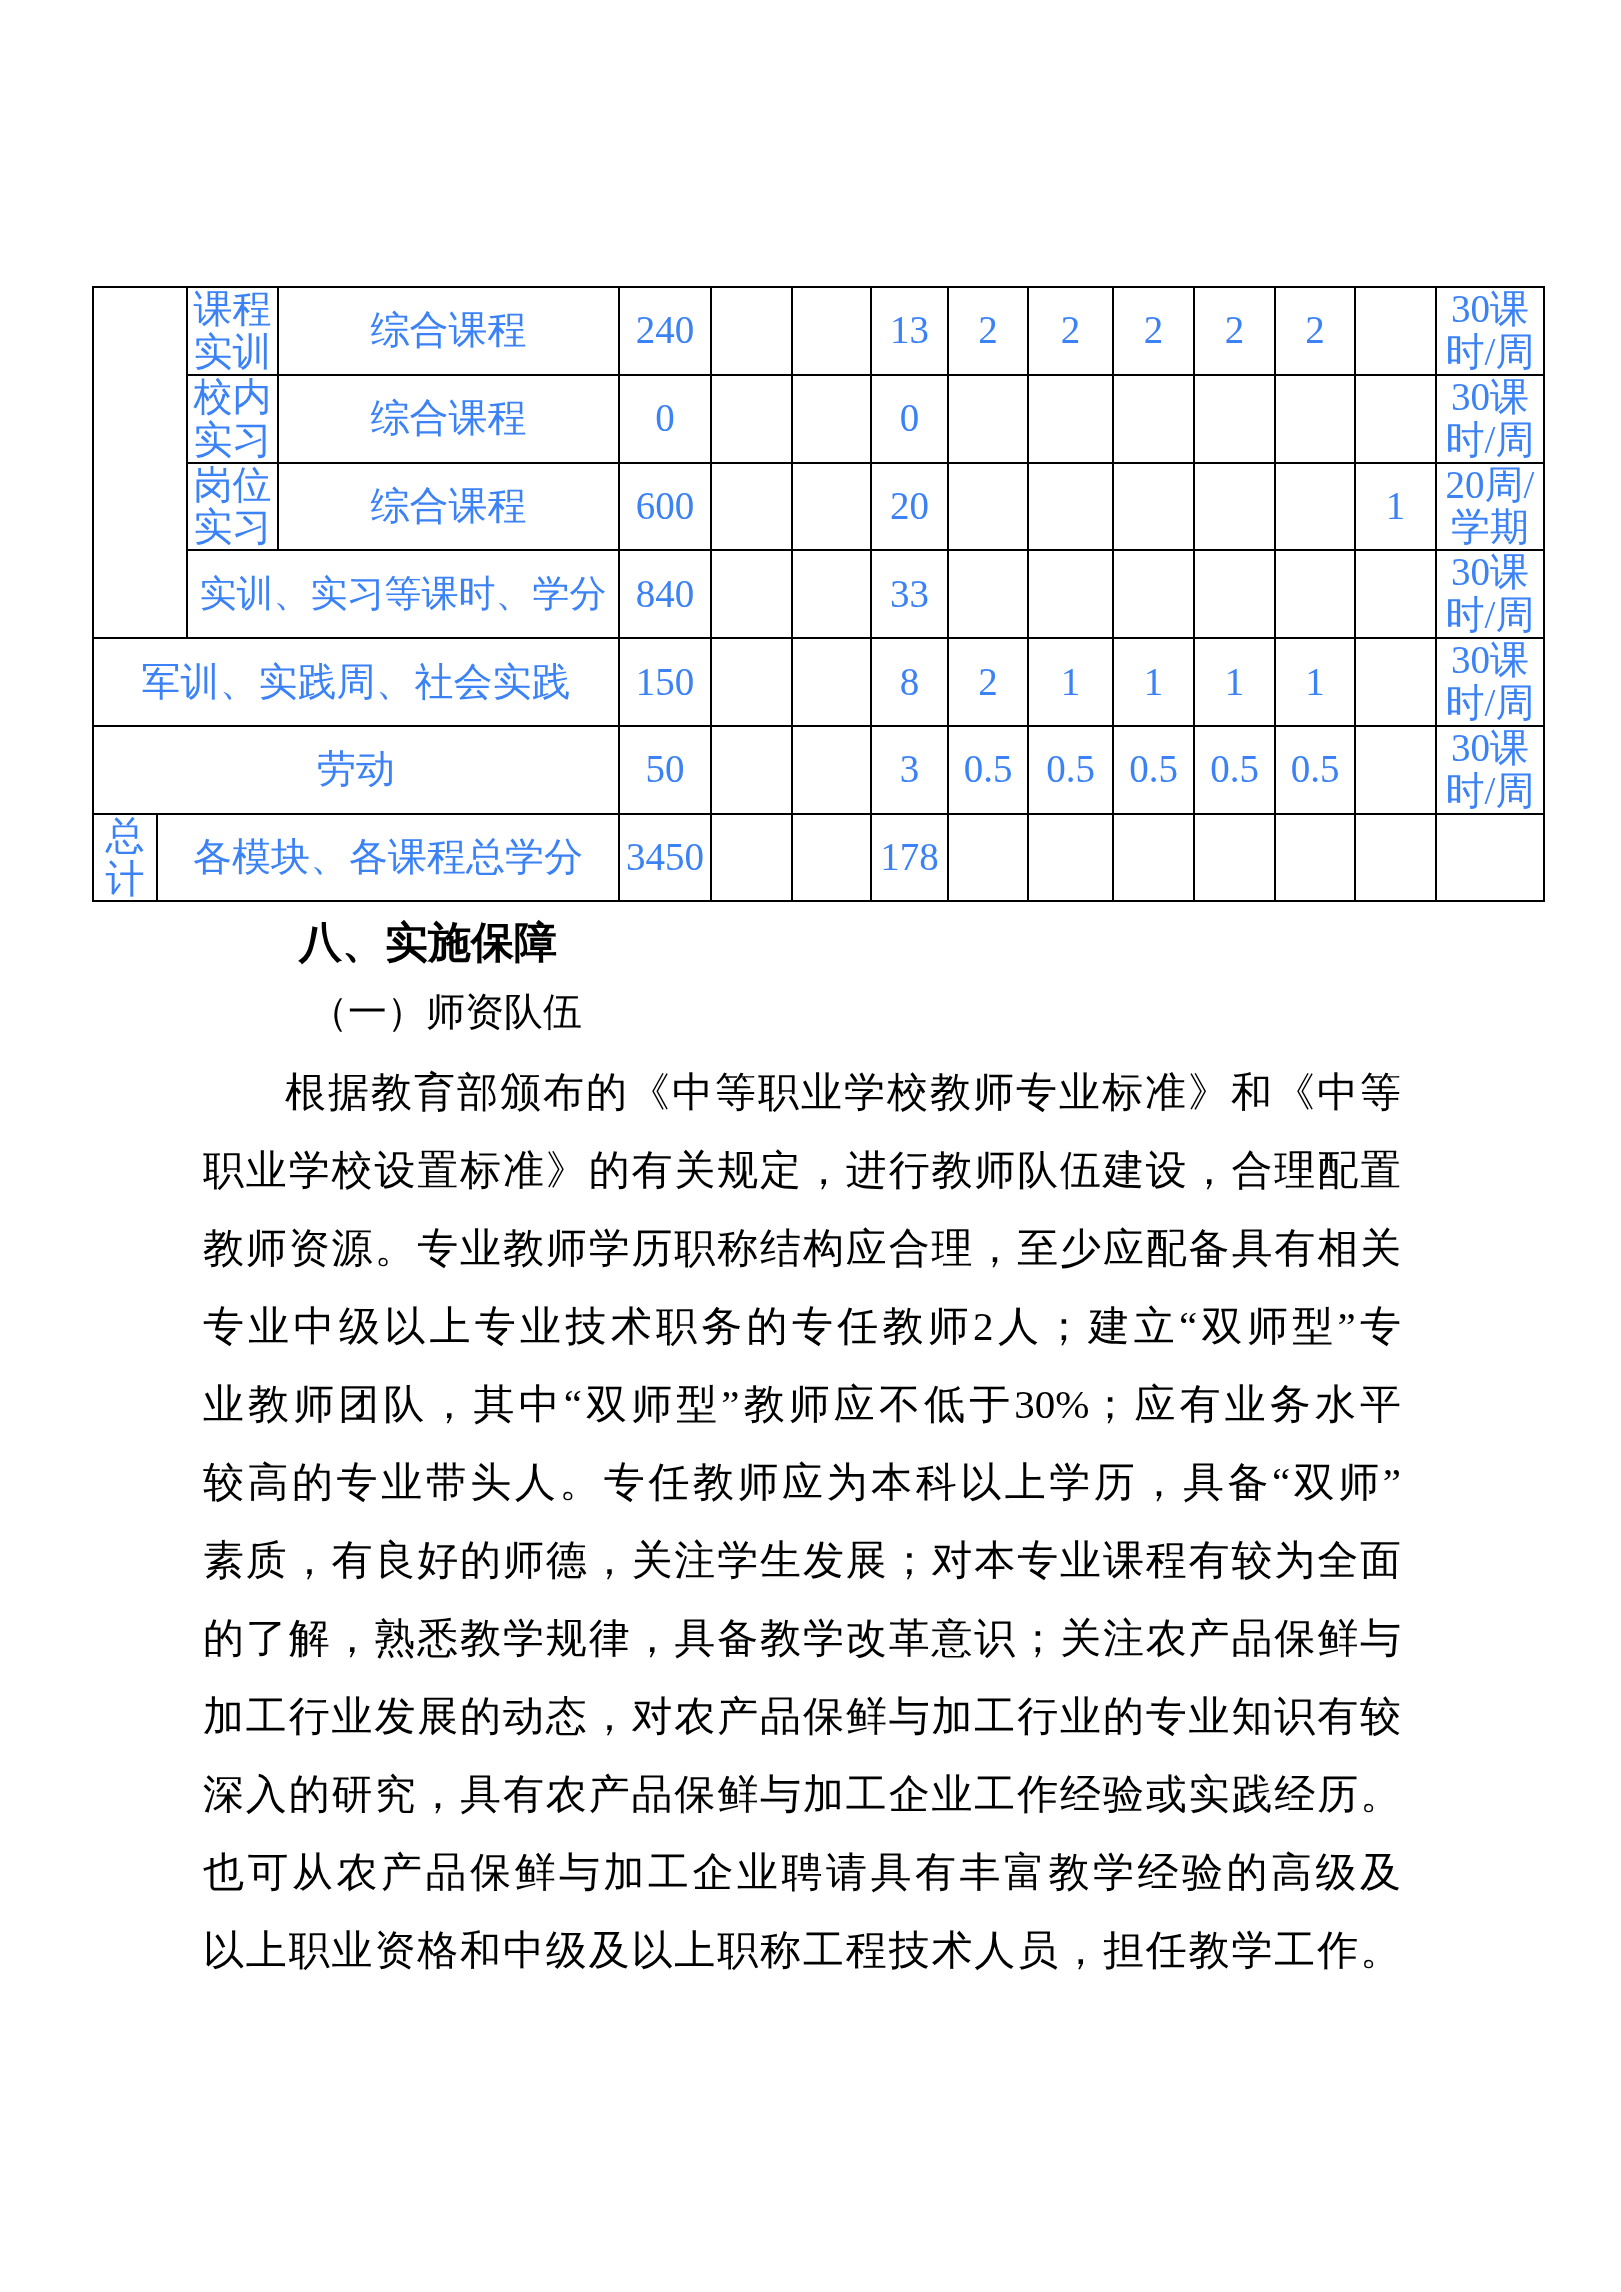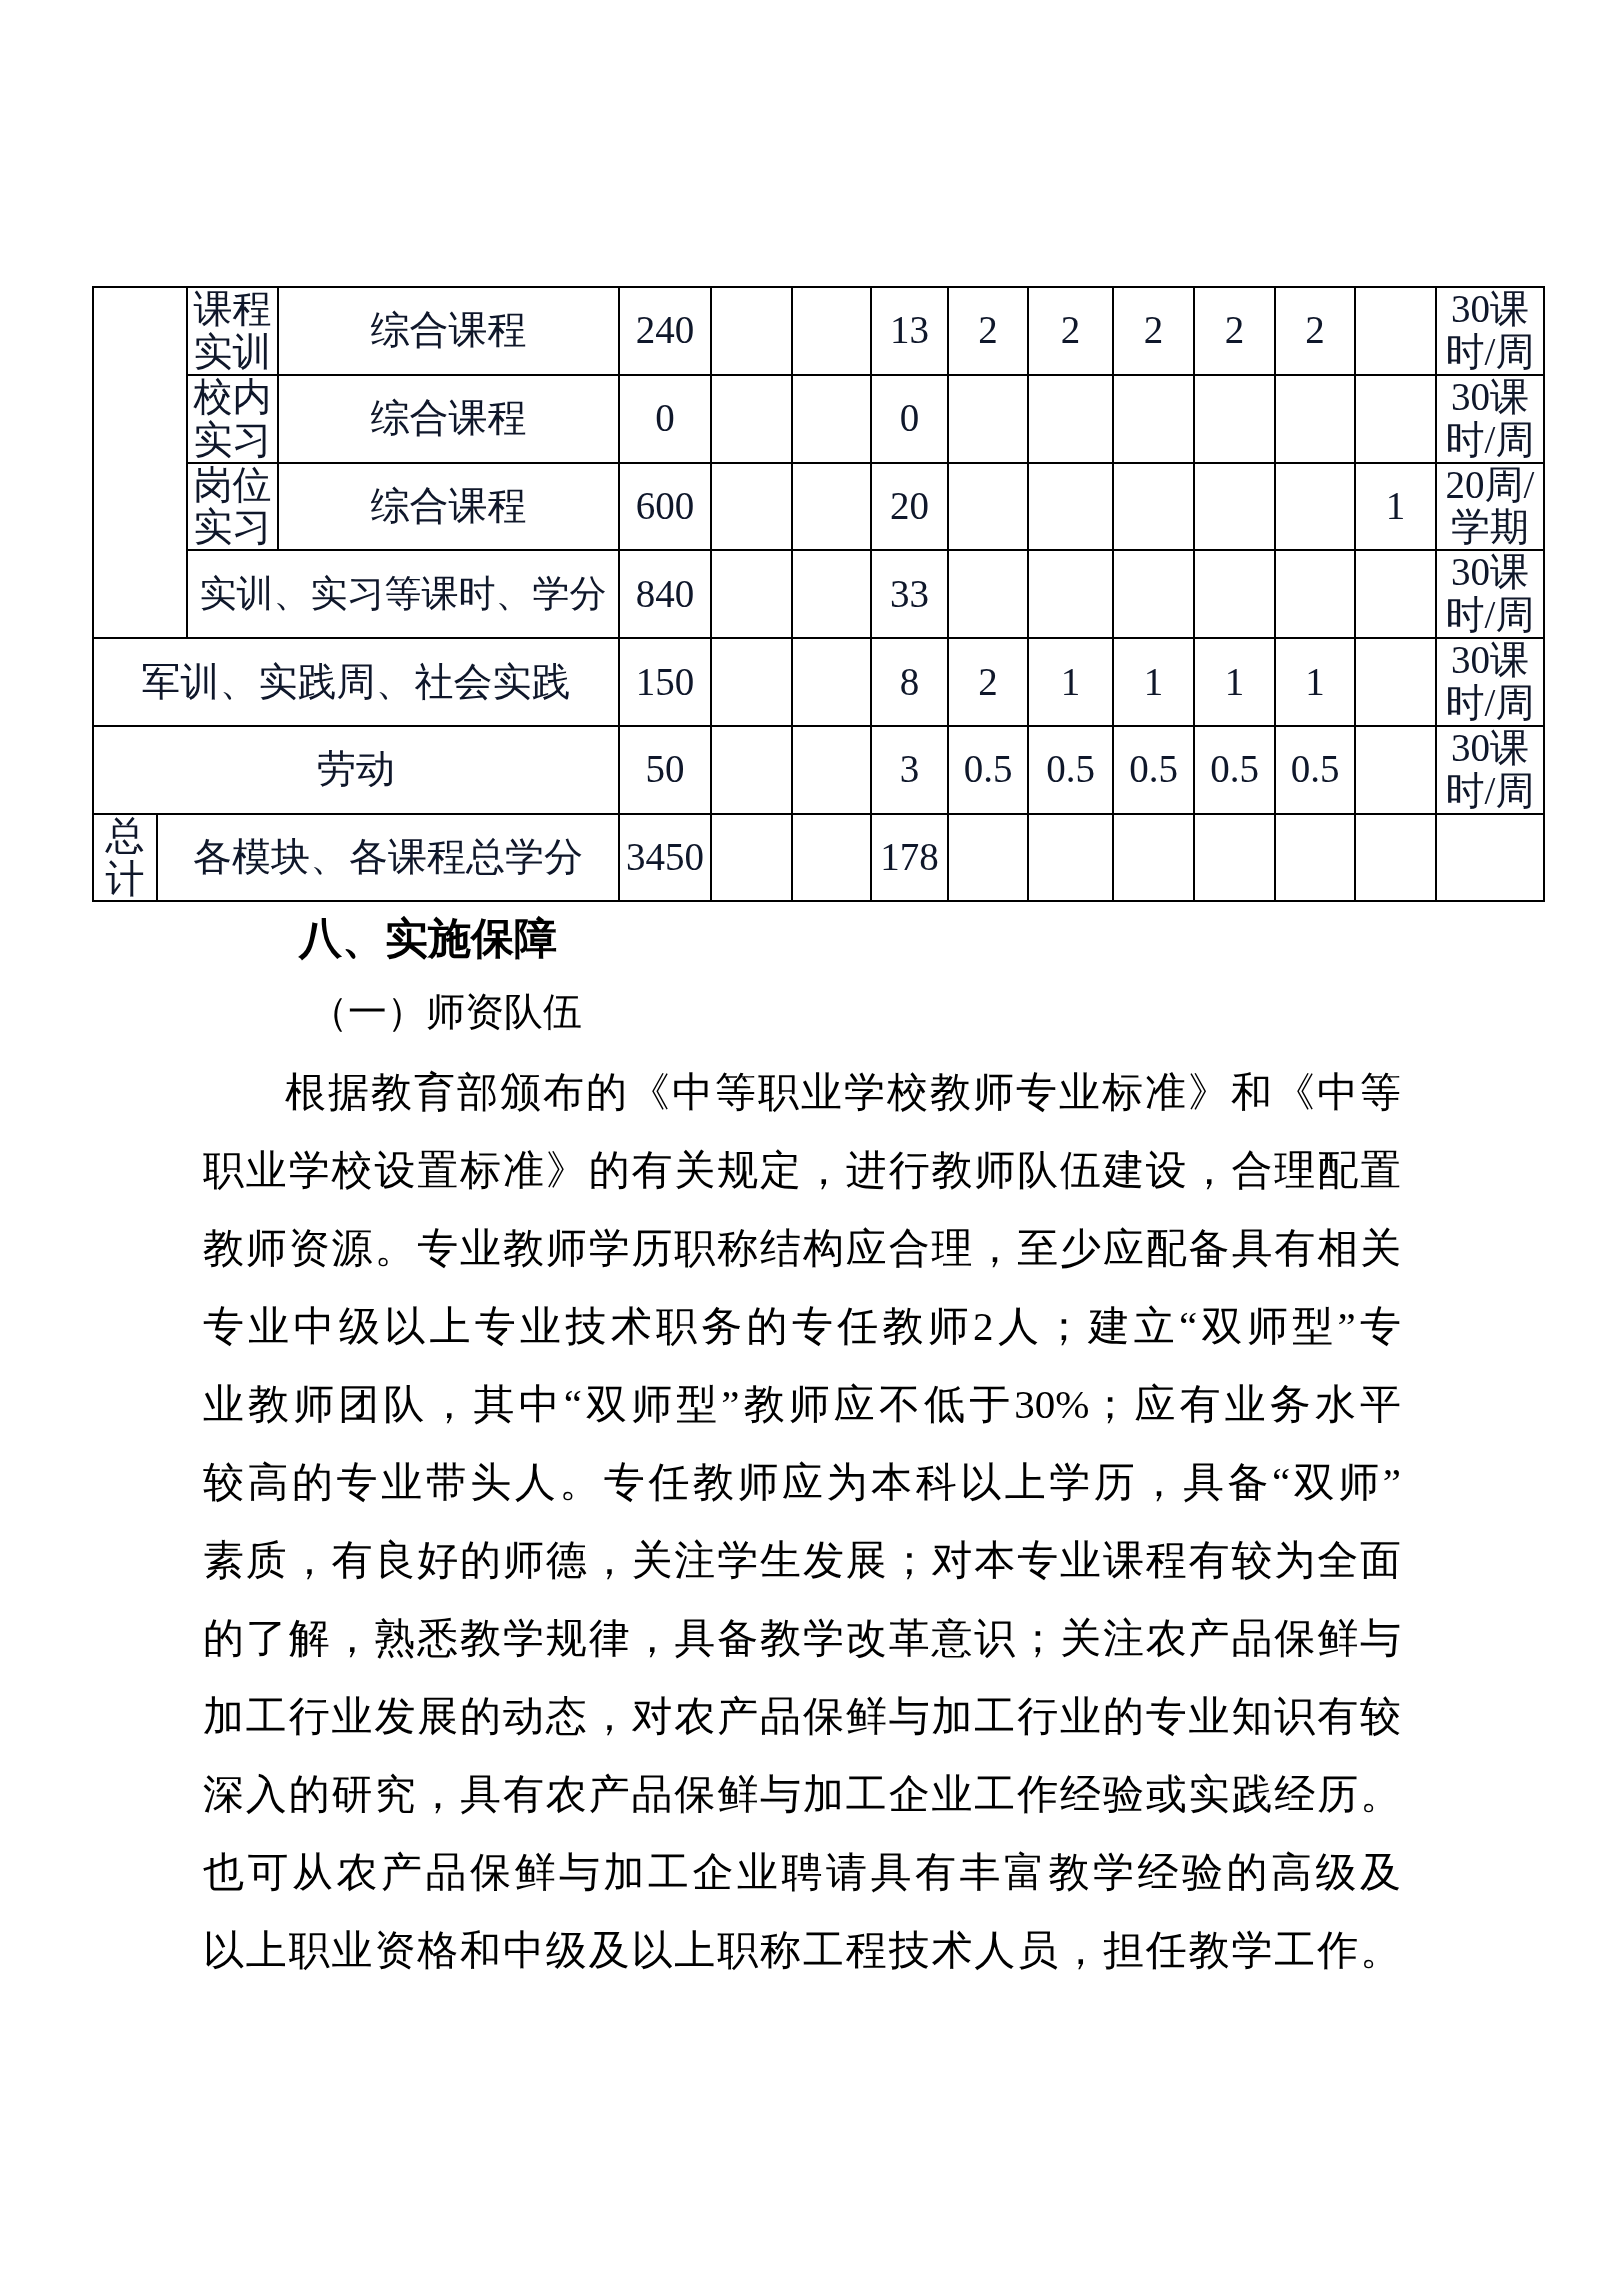--- a/index.html
+++ b/index.html
@@ -17,21 +17,21 @@
   
   #curriculum-table {
     position: absolute;
     left: 92px;
     top: 286px;
     width: 1210px;
     border-collapse: collapse;
     table-layout: fixed;
     font-family: "Liberation Serif", "DejaVu Serif", serif;
     font-size: 39px;
-    color: #0f172a;
+    color: #3b82f6;
     padding-left: 32px;
   }
   #curriculum-table td {
     border: 2px solid #000;
     text-align: center;
     vertical-align: middle;
     line-height: 1.1;
     padding: 0 2.9px;
     overflow: hidden;
   }
@@ -41,21 +41,21 @@
   .nowrap { white-space: nowrap; margin-top: 24px; }
   .tight { font-size: 37px; }
 
   
   #section-heading {
     position: absolute;
     left: 211px; top: 903px;
     width: 1198px; height: 78px;
     line-height: 78px;
     padding-left: 88px;
-    font-family: Liberation Mono, monospace;
+    font-family: Liberation Sans, sans-serif;
     font-weight: bold;
     font-size: 43px;
   }
   #section-subheading {
     position: absolute;
     left: 211px; top: 973px;
     width: 1198px; height: 78px;
     line-height: 78px;
     padding-left: 98px;
     font-size: 39px;

